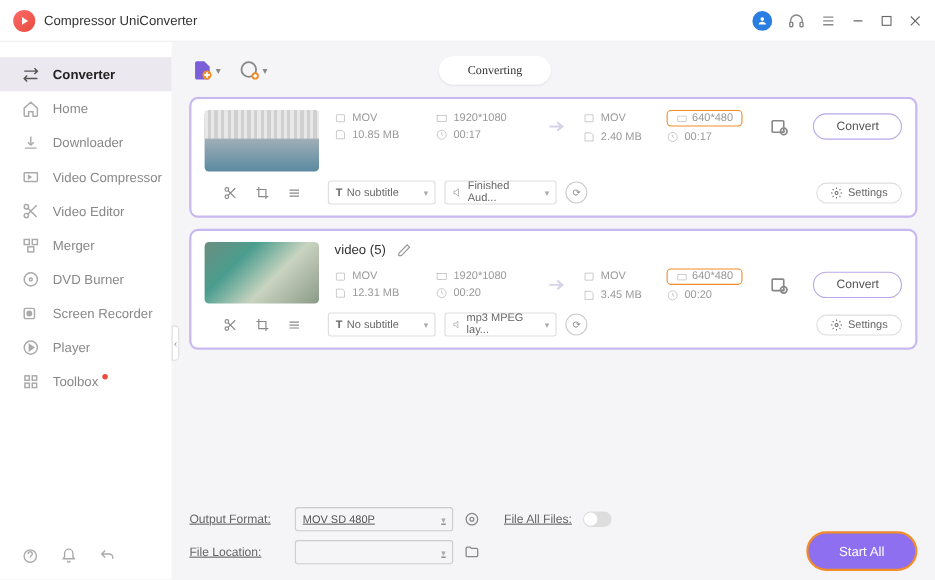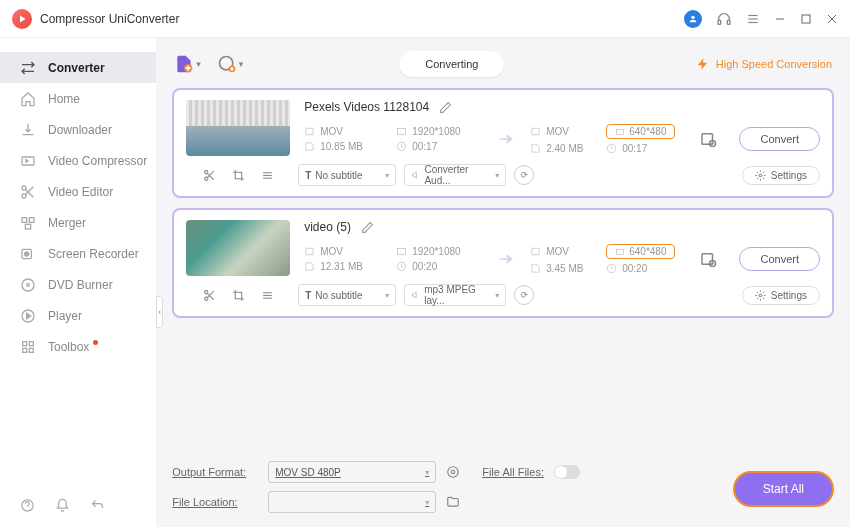--- a/index.html
+++ b/index.html
@@ -20,21 +20,21 @@
 .side-item.active .side-icon { color: #555; }
 .side-item.dot .side-label::after { content: ''; width: 5px; height: 5px; background: #e74c3c; border-radius: 50%; display: inline-block; margin-left: 4px; vertical-align: top; }
 .sidebar-bottom { margin-top: auto; display: flex; gap: 20px; padding: 14px 20px; color: #aaa; }
 .collapse-btn { position: absolute; right: -7px; top: 258px; width: 7px; height: 32px; background: #fff; border: 1px solid #ddd; border-radius: 0 4px 4px 0; display: flex; align-items: center; justify-content: center; color: #888; font-size: 9px; cursor: pointer; }
 .content { flex: 1; display: flex; flex-direction: column; }
 .toolbar { height: 48px; display: flex; align-items: center; padding: 0 18px; gap: 16px; margin-top: 2px; }
 .tool-btn { display: flex; align-items: center; gap: 2px; cursor: pointer; color: #666; }
 .tool-btn svg { width: 20px; height: 20px; }
 .segment { margin-left: 140px; background: #e9e6ee; border-radius: 14px; display: flex; height: 26px; }
 .seg-btn { padding: 0 26px; font-size: 11px; display: flex; align-items: center; border-radius: 14px; cursor: pointer; color: #666; }
-.seg-btn.active { background: #fff; color: #333; box-shadow: 0 1px 2px rgba(0,0,0,0.08); }
+.seg-btn.active { background: #fff; color: #333; box-shadow: 0 1px 2px rgba(0,0,0,0.08); font-family: Liberation Serif, serif; }
 .hsc { margin-left: auto; display: flex; align-items: center; gap: 6px; font-size: 11px; color: #f28c28; cursor: pointer; }
 .hsc svg { width: 14px; height: 14px; }
 .list { flex: 1; overflow: auto; padding: 0 16px; }
 .card { border: 2px solid #c8b8f0; border-radius: 8px; background: #fff; padding: 10px 12px; margin-bottom: 10px; }
 .card-row1 { display: flex; gap: 14px; }
 .thumb { width: 104px; height: 56px; background: linear-gradient(180deg, #c8cfd4 0%, #a9b3ba 40%, #5a8aa0 100%); border-radius: 4px; position: relative; overflow: hidden; }
 .thumb.t2 { background: linear-gradient(135deg, #6b8e7f 0%, #4a9d8e 30%, #c9d4c0 60%, #8a9a88 100%); }
 .thumb.t1::before { content: ''; position: absolute; top: 0; left: 0; right: 0; height: 26px; background: repeating-linear-gradient(90deg, #e8e8e8 0 3px, #d0d0d0 3px 6px); }
 .info-col { flex: 1; }
 .file-title { display: flex; align-items: center; gap: 10px; margin-bottom: 10px; }
@@ -54,27 +54,27 @@
 .tool-icons span { cursor: pointer; }
 .dd { border: 1px solid #ddd; border-radius: 3px; height: 22px; display: flex; align-items: center; padding: 0 6px; font-size: 10px; color: #666; background: #fff; cursor: pointer; gap: 4px; }
 .dd.sub { width: 98px; }
 .dd.aud { width: 102px; }
 .dd .caret { margin-left: auto; color: #aaa; font-size: 8px; }
 .circ-btn { width: 20px; height: 20px; border: 1px solid #ccc; border-radius: 50%; display: flex; align-items: center; justify-content: center; font-size: 9px; color: #888; cursor: pointer; }
 .settings-link { margin-left: auto; border: 1px solid #ddd; border-radius: 12px; padding: 3px 12px; font-size: 10px; color: #666; display: flex; align-items: flex-start; gap: 5px; cursor: pointer; }
 .footer { padding: 10px 16px 14px; display: flex; flex-direction: column; gap: 8px; position: relative; }
 .foot-row { display: flex; align-items: center; gap: 10px; font-size: 11px; color: #666; text-decoration: underline; }
 .foot-label { width: 86px; }
-.foot-dd { border: 1px solid #ccc; border-radius: 3px; height: 22px; width: 168px; display: flex; align-items: center; padding: 0 6px; font-size: 10px; color: #555; cursor: pointer; }
+.foot-dd { border: 1px solid #ccc; border-radius: 3px; height: 22px; width: 144px; display: flex; align-items: center; padding: 0 6px; font-size: 10px; color: #555; cursor: pointer; }
 .foot-dd .caret { margin-left: auto; font-size: 8px; color: #aaa; }
 .foot-ic { color: #888; cursor: pointer; }
 .merge-lbl { margin-left: 12px; }
 .toggle { width: 26px; height: 14px; background: #ddd; border-radius: 7px; position: relative; cursor: pointer; }
 .toggle::after { content: ''; position: absolute; width: 12px; height: 12px; background: #fff; border-radius: 50%; top: 1px; left: 1px; }
-.start-all { position: absolute; right: 16px; bottom: 20px; background: #8d6ff0; color: #fff; border: 2px solid #f28c28; border-radius: 18px; padding: 9px 28px; font-size: 12px; cursor: pointer; }
+.start-all { position: absolute; right: 16px; bottom: 8px; background: #8d6ff0; color: #fff; border: 2px solid #f28c28; border-radius: 18px; padding: 9px 28px; font-size: 12px; cursor: pointer; }
 svg { display: block; }
 </style>
 </head>
 <body>
 
 <div class="titlebar">
   <div class="logo">
     <svg viewBox="0 0 24 24" fill="#fff">
         <path d="M8 5v14l11-7z"></path>
       </svg>
@@ -171,34 +171,34 @@
             <rect x="3" y="4" width="7" height="7"></rect>
             <rect x="14" y="4" width="7" height="7"></rect>
             <rect x="8" y="14" width="8" height="7"></rect>
           </svg>
         </span>
       <span class="side-label">Merger</span>
     </div>
     <div class="side-item">
       <span class="side-icon">
           <svg viewBox="0 0 24 24" width="16" height="16" fill="none" stroke="currentColor" stroke-width="2">
+            <circle cx="12" cy="12" r="9"></circle>
+            <circle cx="12" cy="12" r="2"></circle>
+          </svg>
+        </span>
+      <span class="side-label">DVD Burner</span>
+    </div>
+    <div class="side-item">
+      <span class="side-icon">
+          <svg viewBox="0 0 24 24" width="16" height="16" fill="none" stroke="currentColor" stroke-width="2">
             <rect x="3" y="5" width="14" height="14" rx="2"></rect>
             <circle cx="10" cy="12" r="3" fill="currentColor"></circle>
           </svg>
         </span>
       <span class="side-label">Screen Recorder</span>
-    </div>
-    <div class="side-item">
-      <span class="side-icon">
-          <svg viewBox="0 0 24 24" width="16" height="16" fill="none" stroke="currentColor" stroke-width="2">
-            <circle cx="12" cy="12" r="9"></circle>
-            <circle cx="12" cy="12" r="2"></circle>
-          </svg>
-        </span>
-      <span class="side-label">DVD Burner</span>
     </div>
     <div class="side-item">
       <span class="side-icon">
           <svg viewBox="0 0 24 24" width="16" height="16" fill="none" stroke="currentColor" stroke-width="2">
             <circle cx="12" cy="12" r="9"></circle>
             <path d="M10 8l6 4-6 4z" fill="currentColor"></path>
           </svg>
         </span>
       <span class="side-label">Player</span>
     </div>
@@ -248,42 +248,28 @@
         <svg viewBox="0 0 24 24" fill="none" stroke="#888" stroke-width="2">
             <circle cx="11" cy="11" r="8"></circle>
             <circle cx="18" cy="18" r="4" fill="#f28c28" stroke="none"></circle>
             <path d="M18 16v4m-2-2h4" stroke="#fff"></path>
           </svg>
         <span style="font-size:9px;color:#888">▾</span>
       </div>
       <div class="segment">
         <div class="seg-btn active">Converting</div>
       </div>
-      <div class="hsc">
-        <svg viewBox="0 0 24 24" fill="#f28c28">
-            <path d="M13 2L3 14h7l-1 8 10-12h-7l1-8z"></path>
-          </svg>
-        <span>High Speed Conversion</span>
-      </div>
     </div>
 
     <div class="list">
 
       <div class="card">
         <div class="card-row1">
           <div class="thumb t1"></div>
           <div class="info-col">
-            <div class="file-title">
-              <span class="file-name">Pexels Videos 1128104</span>
-              <span class="edit-ic">
-                  <svg width="13" height="13" viewBox="0 0 24 24" fill="none" stroke="currentColor" stroke-width="2">
-                    <path d="M17 3l4 4L7 21H3v-4L17 3z"></path>
-                  </svg>
-                </span>
-            </div>
             <div class="meta-grid">
               <div class="meta-block">
                 <div class="meta">
                     <svg viewBox="0 0 24 24" fill="none" stroke="currentColor">
                       <rect x="4" y="5" width="16" height="14" rx="1"></rect>
                     </svg>
                     <span>MOV</span>
                   </div>
                 <div class="meta">
                     <svg viewBox="0 0 24 24" fill="none" stroke="currentColor">
@@ -372,21 +358,21 @@
           </div>
           <div class="dd sub">
               <span style="font-weight:600">T</span>
               <span>No subtitle</span>
               <span class="caret">▾</span>
             </div>
           <div class="dd aud">
               <svg width="10" height="10" viewBox="0 0 24 24" fill="none" stroke="currentColor">
                 <path d="M4 9v6h4l6 5V4l-6 5H4z"></path>
               </svg>
-              <span>Converter Aud...</span>
+              <span>Finished Aud...</span>
               <span class="caret">▾</span>
             </div>
           <div class="circ-btn">⟳</div>
           <div class="settings-link">
               <svg width="11" height="11" viewBox="0 0 24 24" fill="none" stroke="currentColor" stroke-width="2">
                 <circle cx="12" cy="12" r="3"></circle>
                 <path d="M12 1v3m0 16v3M4.2 4.2l2.1 2.1m11.4 11.4l2.1 2.1M1 12h3m16 0h3M4.2 19.8l2.1-2.1m11.4-11.4l2.1-2.1"></path>
               </svg>
               <span>Settings</span>
             </div>

